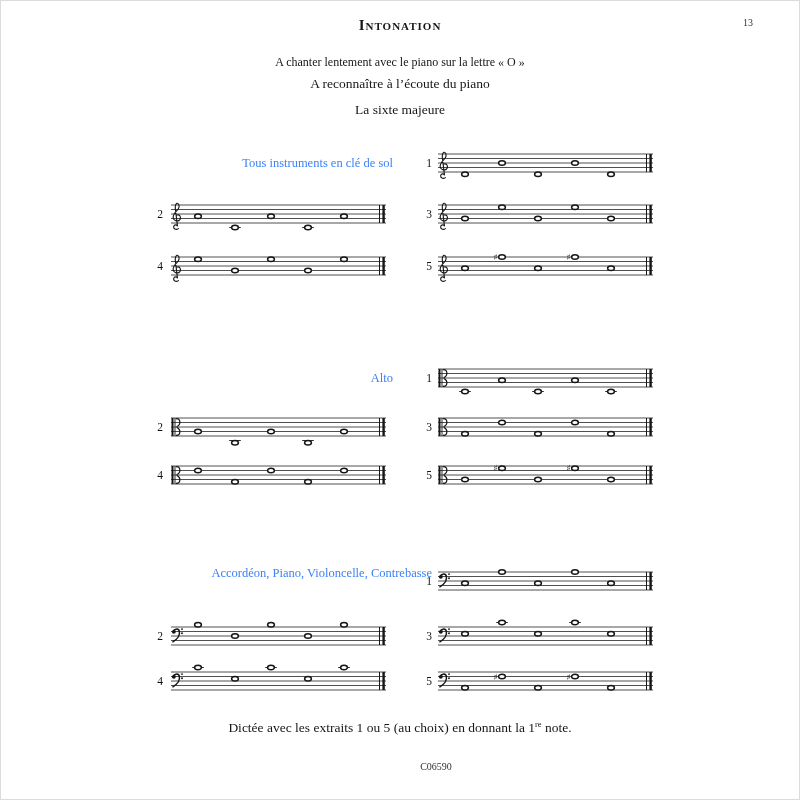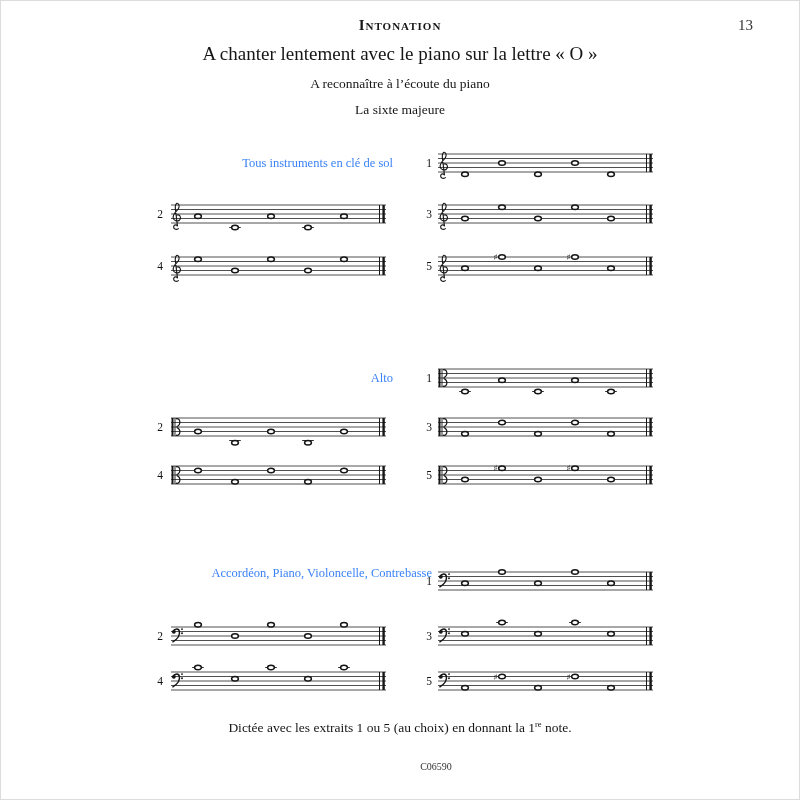--- a/index.html
+++ b/index.html
@@ -2,23 +2,23 @@
 <html><head>
 <meta charset="utf-8">
 <style>
   html,body{margin:0;padding:0;background:#fff;}
   .page{
     position:relative;width:800px;height:800px;background:#fff;
     border:1px solid #dcdcdc;box-sizing:border-box;overflow:hidden;
     font-family:"Liberation Serif",serif;color:#161616;
   }
   .centerline{position:absolute;left:0;width:100%;text-align:center;}
-  .page-number{position:absolute;top:16px;right:46px;font-size:15px;color:#333;}
+  .page-number{position:absolute;top:16px;right:46px;font-size:10px;color:#333;}
   .title{top:16px;font-size:15px;font-weight:bold;font-variant:small-caps;letter-spacing:1px;}
-  .sub1{top:42px;font-size:19px;}
+  .sub1{top:54px;font-size:12px;}
   .sub2{top:75px;font-size:13.5px;}
   .exheading{top:101px;font-size:13.5px;}
   .footer-note{top:719px;font-size:13.5px;}
   .footer-note sup{font-size:8.5px;line-height:0;}
   .catalog{top:760px;font-size:10px;color:#333;margin-left:36px;}
   .group-label{
     position:absolute;text-align:right;font-size:12.5px;line-height:16px;color:#3b82f6;
   }
   .staff-num{position:absolute;font-size:11.5px;color:#111;width:14px;text-align:right;}
   .staff-svg{position:absolute;overflow:visible;}

